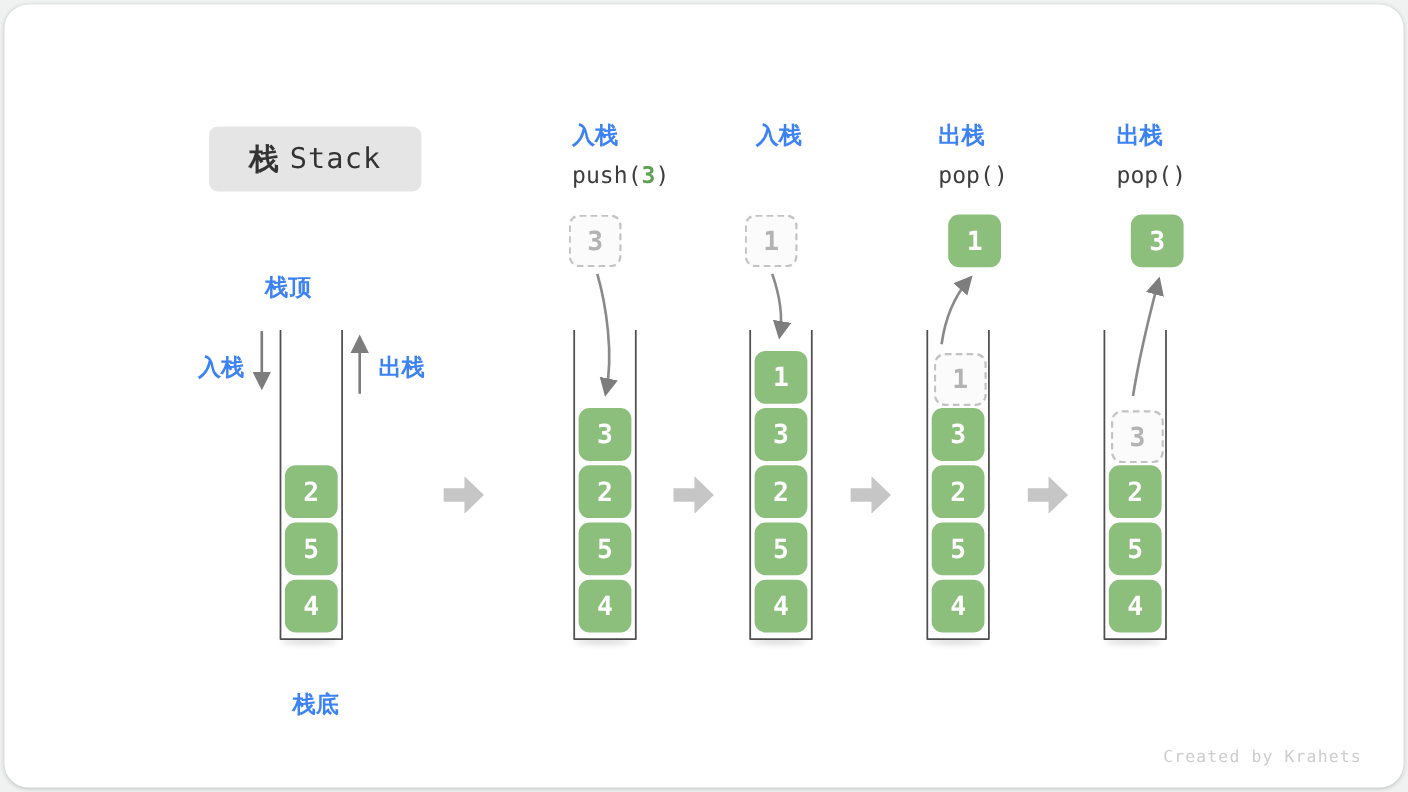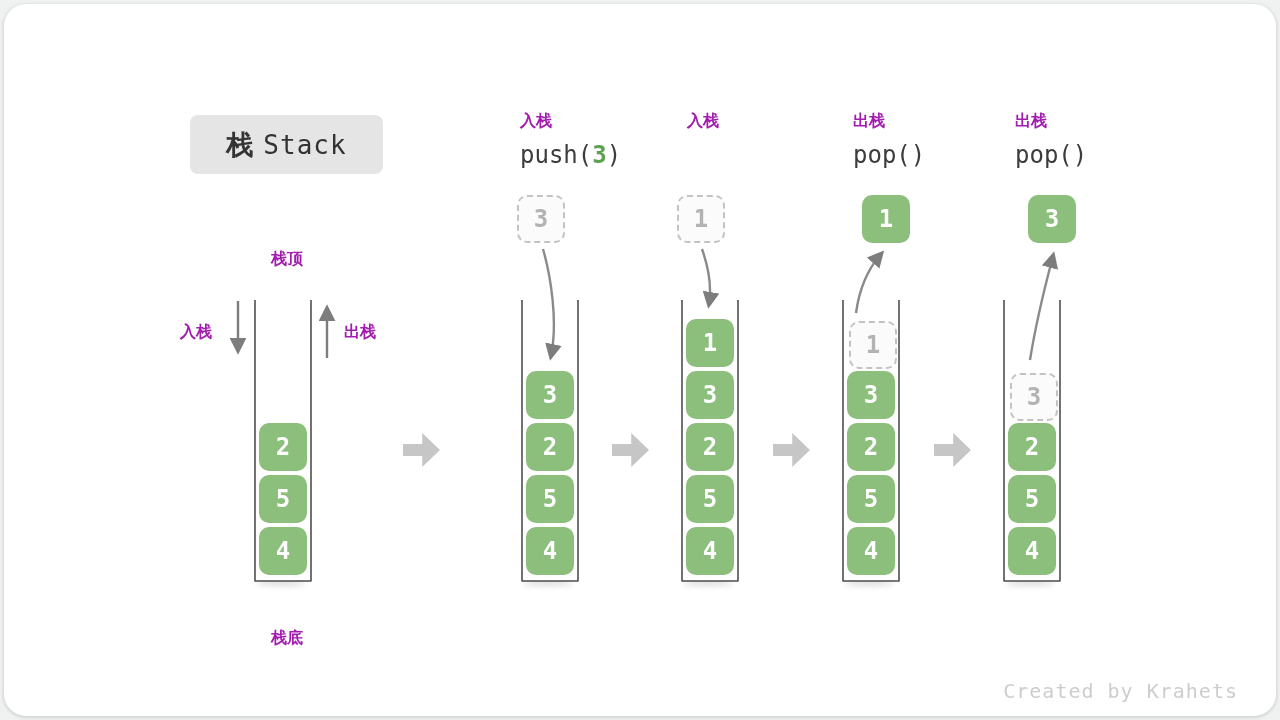--- a/index.html
+++ b/index.html
@@ -1,40 +1,40 @@
 <!DOCTYPE html>
 <html><head>
 <meta charset="utf-8">
 <style>
   html,body{margin:0;padding:0;width:1280px;height:720px;background:#f0f1f1;overflow:hidden;}
   #card{position:absolute;left:4px;top:4px;width:1272px;height:712px;background:#ffffff;
         border-radius:22px;box-shadow:0 1px 4px rgba(0,0,0,.18);}
   .abs{position:absolute;}
-  .zh{font-family:"Liberation Sans",sans-serif;font-weight:700;color:#a21caf;font-size:16px;line-height:1.2;}
-  .code{font-family:"DejaVu Sans Mono",monospace;color:#3c3c3c;font-size:24px;line-height:1.2;}
+  .zh{font-family:"Liberation Sans",sans-serif;font-weight:700;color:#3b82f6;font-size:21px;line-height:1.2;}
+  .code{font-family:"DejaVu Sans Mono",monospace;color:#3c3c3c;font-size:21px;line-height:1.2;}
   .code .green{color:#5ea052;font-weight:700;}
   #title-box{left:186px;top:111px;width:193px;height:59px;background:#e5e5e5;border-radius:8px;
              display:flex;align-items:center;justify-content:center;gap:10px;}
   #title-box .t-zh{font-family:"Liberation Sans",sans-serif;font-weight:700;font-size:27px;color:#333;}
   #title-box .t-en{font-family:"DejaVu Sans Mono",monospace;font-size:26px;color:#333;letter-spacing:1px;}
   .op{width:170px;}
   .op .op-zh{display:block;}
   .op .op-code{display:block;margin-top:11px;}
   .cell{position:absolute;width:48px;height:48px;border-radius:10px;background:#8cbe7c;color:#ffffff;
         font-family:"DejaVu Sans Mono",monospace;font-size:24px;font-weight:700;
         display:flex;align-items:center;justify-content:center;}
   .ghost{position:absolute;width:44px;height:44px;border-radius:10px;background:#fbfbfb;
          border:2px dashed #c3c3c3;color:#b3b3b3;
          font-family:"DejaVu Sans Mono",monospace;font-size:24px;font-weight:700;
          display:flex;align-items:center;justify-content:center;}
   .block-arrow{position:absolute;width:37px;height:34px;background:#c6c6c6;
                clip-path:polygon(0% 32%,52% 32%,52% 0%,100% 50%,52% 100%,52% 68%,0% 68%);}
   .stack-shadow{position:absolute;width:50px;height:4px;border-radius:50%;
                 box-shadow:0 4px 6px rgba(0,0,0,.22);}
-  #watermark{right:38px;top:675px;font-family:"DejaVu Sans Mono",monospace;font-size:20px;
+  #watermark{right:38px;top:675px;font-family:"DejaVu Sans Mono",monospace;font-size:15px;
              color:#cdcdcd;letter-spacing:1px;position:absolute;}
   svg{position:absolute;left:0;top:0;pointer-events:none;}
 </style>
 </head>
 <body>
 
 <div id="card">
 
   <div id="title-box" class="abs">
     <span class="t-zh">栈</span>
@@ -50,21 +50,21 @@
   </div>
   <div class="abs op" style="left:849px;top:107px;">
     <span class="zh op-zh">出栈</span>
     <span class="code op-code"><span>pop(</span><span class="green"></span><span>)</span></span>
   </div>
   <div class="abs op" style="left:1011px;top:107px;">
     <span class="zh op-zh">出栈</span>
     <span class="code op-code"><span>pop(</span><span class="green"></span><span>)</span></span>
   </div>
 
-  <div class="abs zh" style="left:237px;top:245px;width:92px;text-align:center;">栈顶</div>
+  <div class="abs zh" style="left:237px;top:245px;width:92px;">栈顶</div>
   <div class="abs zh" style="left:237px;top:624px;width:92px;text-align:center;">栈底</div>
   <div class="abs zh" style="left:176px;top:318px;">入栈</div>
   <div class="abs zh" style="left:340px;top:318px;">出栈</div>
 
   <svg width="1276" height="716" viewBox="0 0 1276 716">
     <defs>
       <marker id="ah" markerWidth="9" markerHeight="9" refX="5" refY="3.5" orient="auto">
         <path d="M0,0 L7,3.5 L0,7 Z" fill="#7d7d7d"></path>
       </marker>
     </defs>

